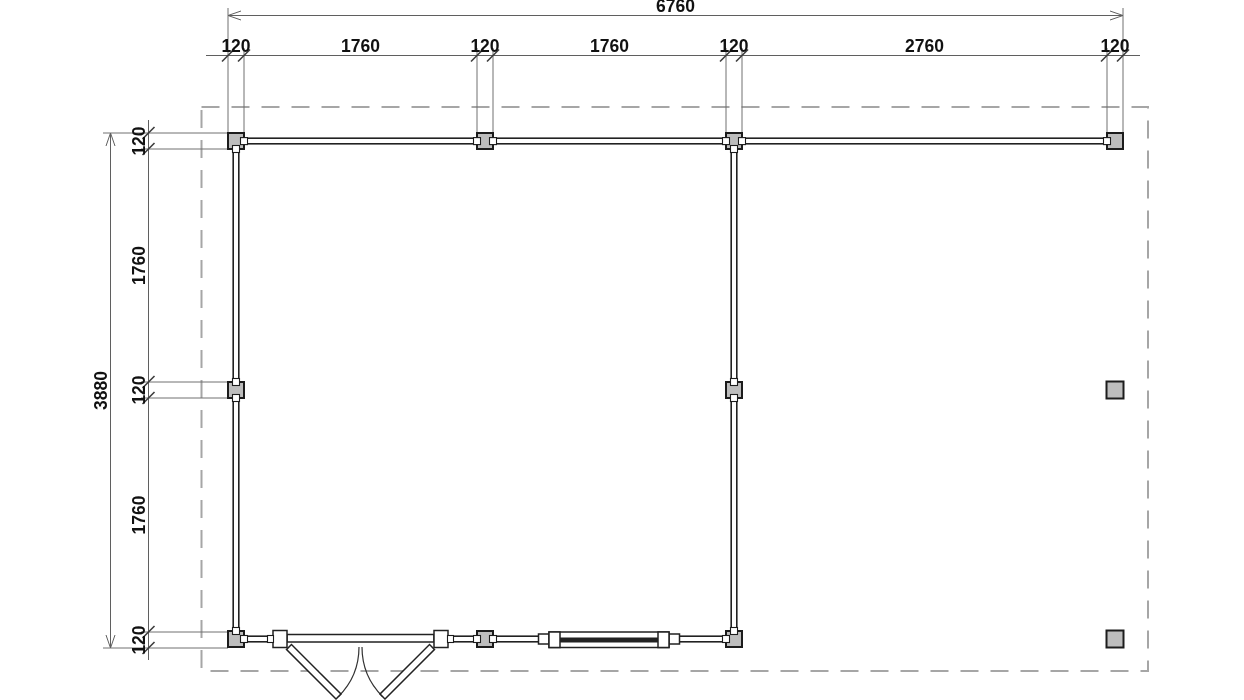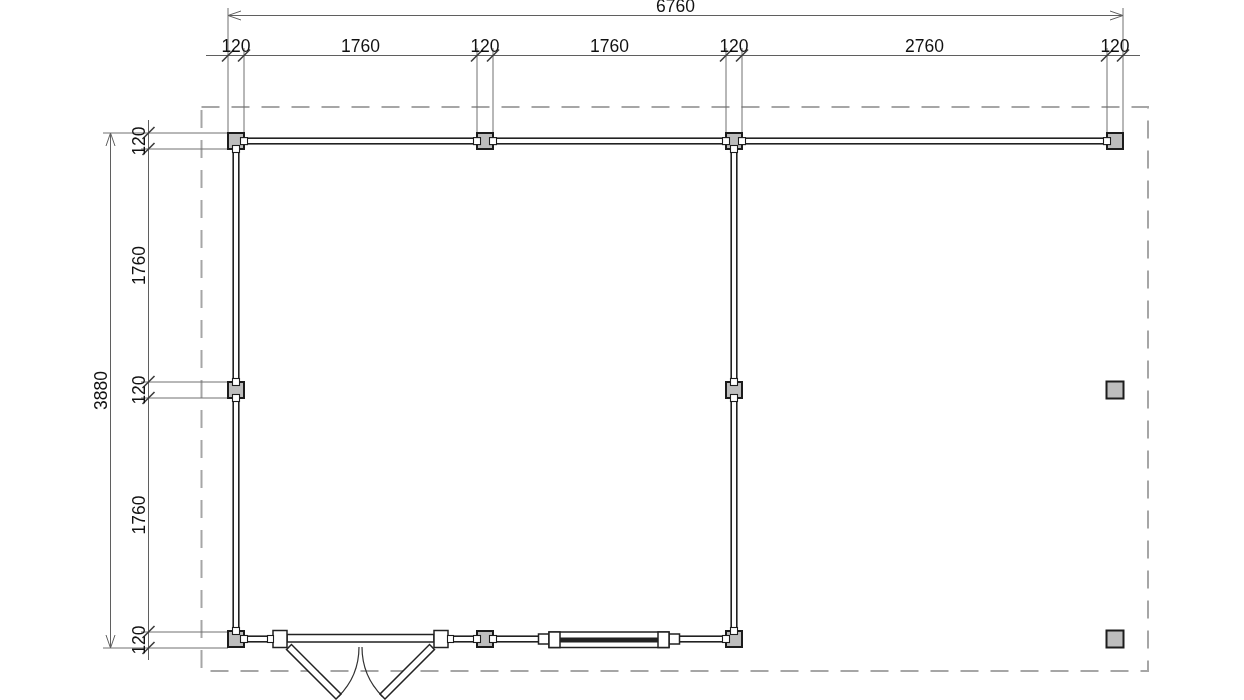--- a/index.html
+++ b/index.html
@@ -1,16 +1,16 @@
 <!DOCTYPE html>
 <html><head>
 <meta charset="utf-8">
 <style>
   html,body { margin:0; padding:0; background:#ffffff; }
-  #canvas-wrap { position:relative; width:1244px; height:700px; background:#ffffff; overflow:hidden; }
+  #canvas-wrap { position:relative; width:1244px; height:700px; background:#ffffff; overflow:hidden;font-weight:bold; }
   svg { display:block; }
   .wall      { fill:#ffffff; stroke:#222222; stroke-width:1.6; }
   .post      { fill:#bdbdbd; stroke:#1c1c1c; stroke-width:2; }
   .notch     { fill:#ffffff; stroke:#1c1c1c; stroke-width:1.1; }
   .dim       { stroke:#5f5f5f; stroke-width:1; fill:none; }
   .ext       { stroke:#707070; stroke-width:1; }
   .tick      { stroke:#3d3d3d; stroke-width:1.6; }
   .dash      { fill:none; stroke:#a6a6a6; stroke-width:2; stroke-dasharray:18 12; }
   .doorpart  { fill:#ffffff; stroke:#222222; stroke-width:1.5; }
   .arc       { fill:none; stroke:#333333; stroke-width:1.2; }

